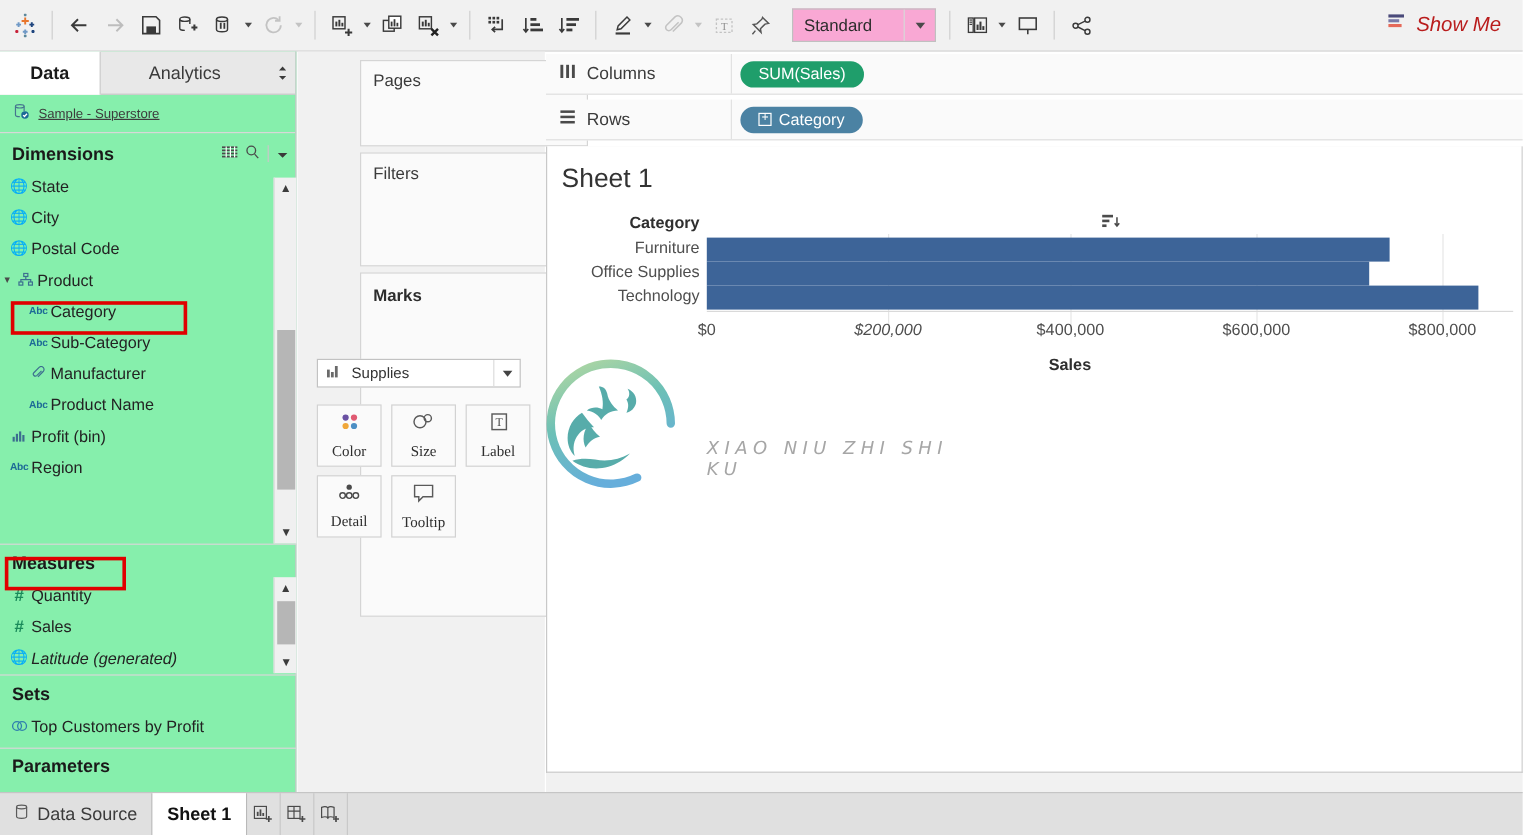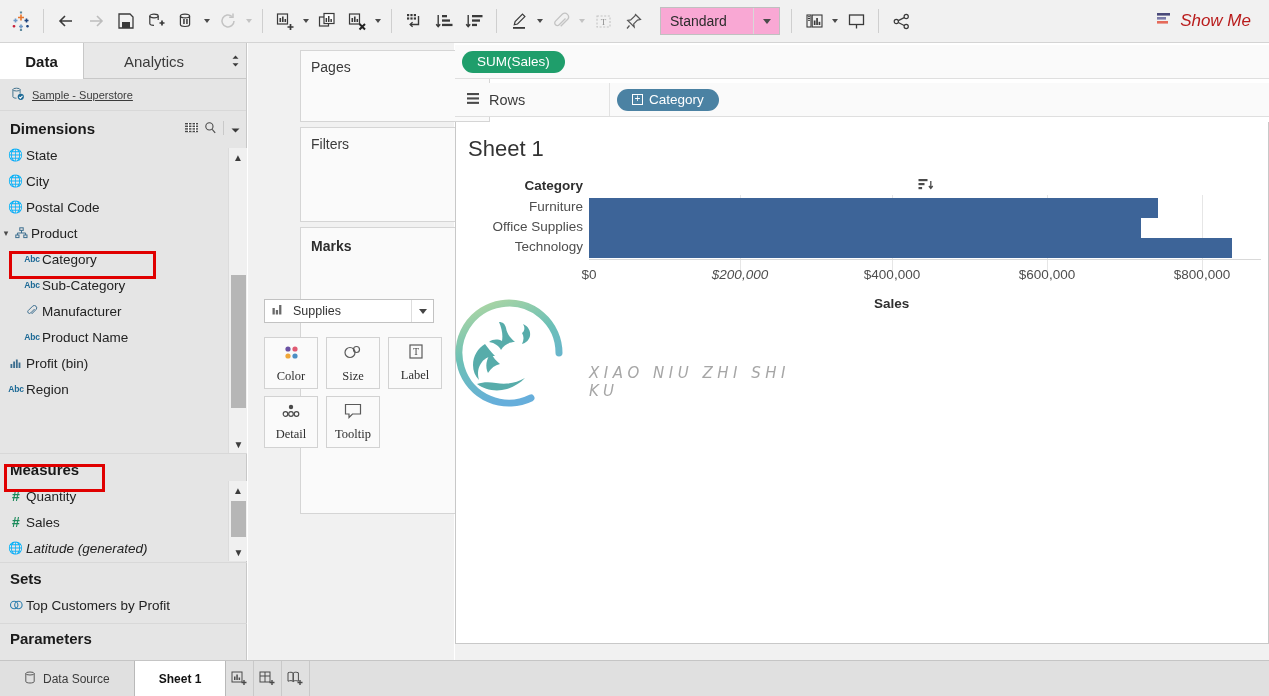--- a/index.html
+++ b/index.html
@@ -39,21 +39,21 @@
   .fitbox .arw { width:26px; height:26px; border-left:1px solid #d8d8d8;
     display:flex;align-items:center;justify-content:center;}
   .fitbox .arw i { width:0;height:0;border-left:4px solid transparent;border-right:4px solid transparent;
     border-top:5px solid #4a4a4a;}
   .showme { margin-left:auto; display:flex; align-items:center; gap:7px; padding-right:12px; }
   .showme .txt { font-size:17px; color:#b91c1c;font-style:italic; }
 
   
   .leftpane {
     position:absolute; left:0; top:43px; width:247px; height:617px;
-    background:#e5e5e5; border-right:1px solid #c8c8c8;
+    background:#86efac; border-right:1px solid #c8c8c8;
   }
   .dtabs { height:36px; display:flex; background:#e8e8e8; border-bottom:1px solid #c8c8c8; }
   .dtab { height:36px; display:flex; align-items:center; justify-content:center; font-size:15px; }
   .dtab.active { background:#fff; font-weight:bold; color:#1a1a1a; width:84px; border-right:1px solid #c8c8c8;}
   .dtab.idle { color:#3b3b3b; flex:1; }
   .dtab-grip { width:22px; display:flex; align-items:center; justify-content:center; color:#444; font-size:11px;}
   .dsrc { height:32px; display:flex; align-items:center; gap:7px; padding-left:11px;
           border-bottom:1px solid #d8d8d8; font-size:11px; color:#3c3c3c;text-decoration:underline;}
   .sect-hd {
     height:28px; display:flex; align-items:center; padding-left:10px;
@@ -126,21 +126,21 @@
   
   .wm { position:absolute; left:447px; top:292px; width:380px; height:120px; pointer-events:none; }
   .wm .cn { position:absolute; left:140px; top:10px; font-size:46px; color:#8d8d8d;
             letter-spacing:6px; font-family:"DejaVu Sans", sans-serif; opacity:.85;}
   .wm .py { position:absolute; left:142px; top:72px; font-size:15px; color:#a6a6a6;
             letter-spacing:4.5px; font-style:italic; font-family:"DejaVu Sans", sans-serif;}
 
   
   .bottombar { position:absolute; left:0; top:660px; width:1269px; height:36px;
                background:#e0e0e0; border-top:1px solid #c5c5c5; display:flex; align-items:stretch; }
-  .btab { display:flex; align-items:center; gap:7px; padding:0 24px; font-size:12px; color:#3b3b3b; }
+  .btab { display:flex; align-items:center; gap:7px; padding:0 12px; font-size:15px; color:#3b3b3b; }
   .btab.sheet { background:#fff; font-weight:bold; color:#111; border-left:1px solid #b9b9b9; border-right:1px solid #b9b9b9;}
   .bico { width:28px; display:flex; align-items:center; justify-content:center; border-right:1px solid #c9c9c9;}
 </style>
 </head>
 <body>
 
 <div class="app">
 
   <div class="toolbar">
     <div class="tbtn">
@@ -643,20 +643,32 @@
       <span>
         <svg width="20" height="18" viewBox="0 0 20 18">
             <path d="M2.5 2.5h15v9.5h-8l-3.5 3.5V12h-3.5z" stroke="#5a5a5a" stroke-width="1.2" fill="none"></path>
           </svg>
       </span>
       <span class="t">Tooltip</span>
     </div>
   </div>
 
   <div class="shelf" style="top:45px;">
+    <div class="lbl">
+      <span>
+        <svg width="14" height="13" viewBox="0 0 14 13">
+            <g fill="#4a4a4a">
+              <rect x="1" y="1" width="2.4" height="11"></rect>
+              <rect x="5.8" y="1" width="2.4" height="11"></rect>
+              <rect x="10.6" y="1" width="2.4" height="11"></rect>
+            </g>
+          </svg>
+      </span>
+      <span>Columns</span>
+    </div>
     <span class="pill green">
       <span>SUM(Sales)</span>
     </span>
   </div>
 
   <div class="shelf" style="top:83px;">
     <div class="lbl">
       <span>
         <svg width="14" height="13" viewBox="0 0 14 13">
             <g fill="#4a4a4a">

